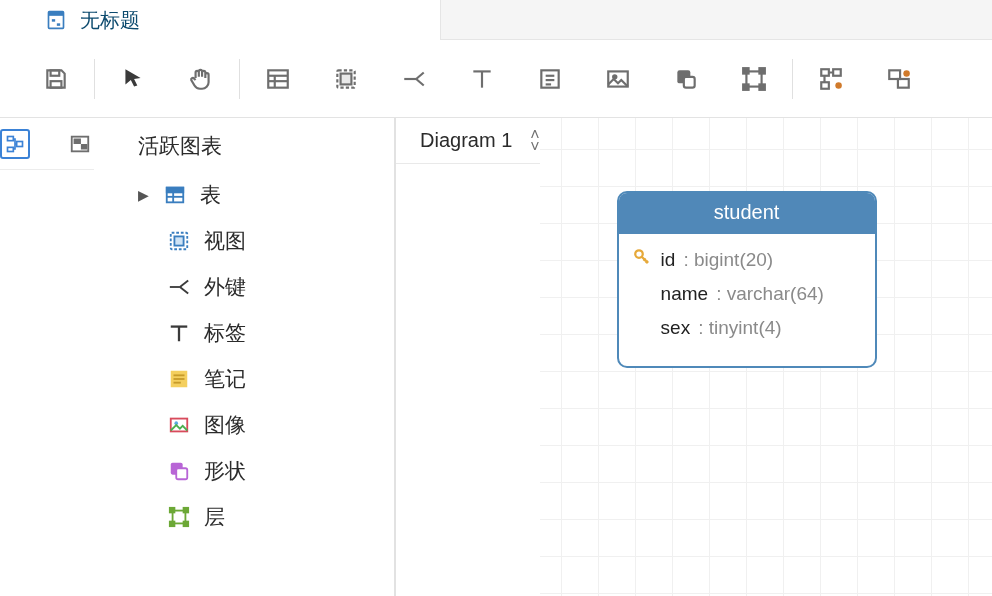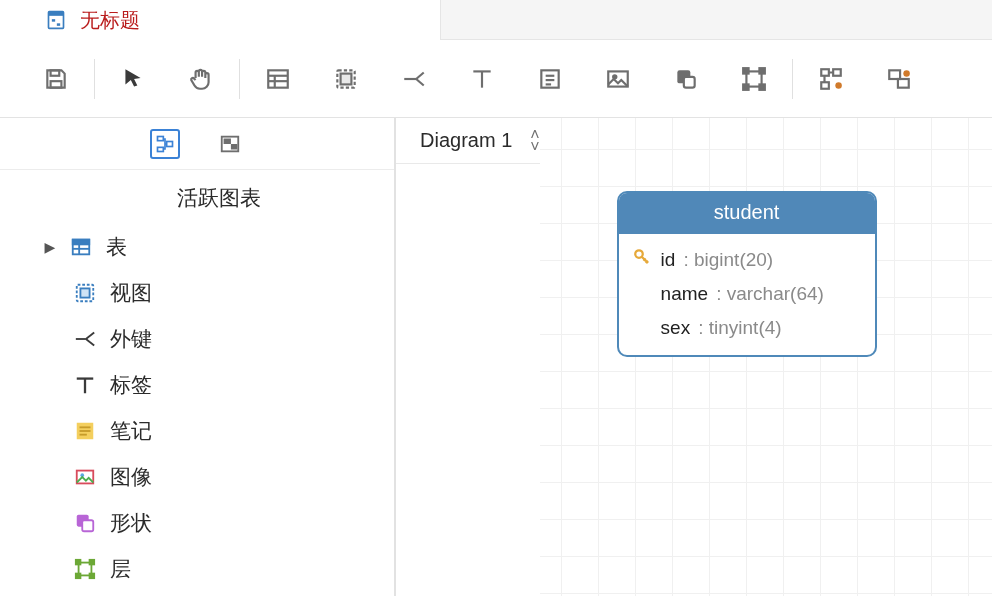--- a/index.html
+++ b/index.html
@@ -18,21 +18,21 @@
   gap: 14px;
   padding: 0 24px 0 46px;
   background: #fff;
   border-top: 1px solid #fff;
   border-bottom: 1px solid #fff;
   width: 440px;
 }
 .tab-untitled .doc-icon {
   width: 20px; height: 22px; display: inline-flex; align-items: center; justify-content: center;
 }
-.tab-title { font-size: 20px; color: #b91c1c; }
+.tab-title { font-size: 20px; color: #0c4a6e; }
 .tab-filler {
   flex: 1;
   background: #f5f5f5;
   border-left: 1px solid #e5e5e5;
   border-bottom: 1px solid #e5e5e5;
 }
 
 
 .toolbar {
   height: 78px;
@@ -53,22 +53,21 @@
 
 .body {
   display: flex;
   height: calc(596px - 40px - 78px);
 }
 .sidebar {
   width: 396px;
   border-right: 2px solid #e2e2e2;
   background: #fff;
   display: flex;
-  flex-direction: column;
-  text-align: center;
+  flex-direction: row;
 }
 .side-modes {
   height: 52px;
   display: flex;
   align-items: center;
   justify-content: center;
   gap: 36px;
   border-bottom: 1px solid #ececec;
 }
 .mode-icon { width: 28px; height: 28px; display:flex; align-items:center; justify-content:center; }
@@ -121,21 +120,21 @@
   background:#fff;
   overflow:hidden;
 }
 .entity-head {
   background:#5088b8;
   color:#fff;
   text-align:center;
   font-size:20px;
   padding: 8px 0 10px;
 }
-.entity-body { padding: 8px 14px 10px; }
+.entity-body { padding: 8px 14px 21px; }
 .col-row { display:flex; align-items:center; gap:8px; padding:6px 0; font-size:19px;}
 .col-key { width:20px; }
 .col-name { color:#222; }
 .col-type { color:#8a8a8a;text-align:center; }
 
 
 svg.icon { width:26px; height:26px; }
 svg.icon-sm { width:22px; height:22px; }
 </style>
 </head>

